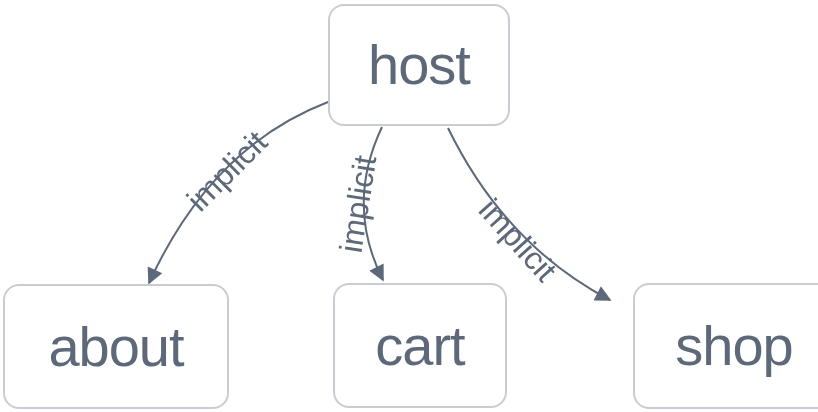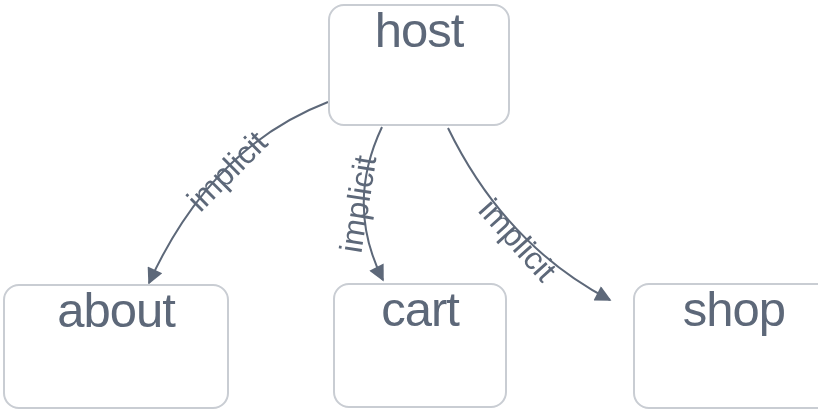--- a/index.html
+++ b/index.html
@@ -27,24 +27,24 @@
     stroke: #5d6879;
     stroke-width: 2;
   }
   .node {
     position: absolute;
     background: #ffffff;
     border: 2px solid #c9cdd3;
     border-radius: 16px;
     box-sizing: border-box;
     display: flex;
-    align-items: flex-start;
+    align-items: center;
     justify-content: center;
     color: #5d6879;
-    font-size: 49px;
+    font-size: 56px;
     line-height: 1;
     letter-spacing: -1px;
     cursor: pointer;
   }
   .node-host  { left: 328px; top: 4px;   width: 182px; height: 122px; }
   .node-about { left: 3px;   top: 284px; width: 226px; height: 125px; }
   .node-cart  { left: 333px; top: 283px; width: 174px; height: 125px; }
   .node-shop  { left: 633px; top: 283px; width: 202px; height: 126px; }
   .edge-label {
     position: absolute;

